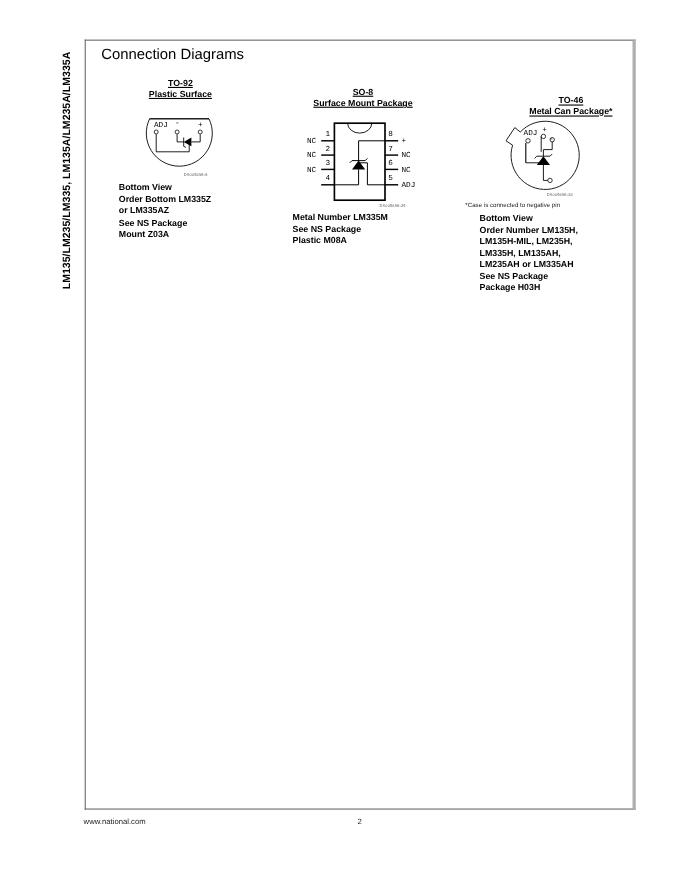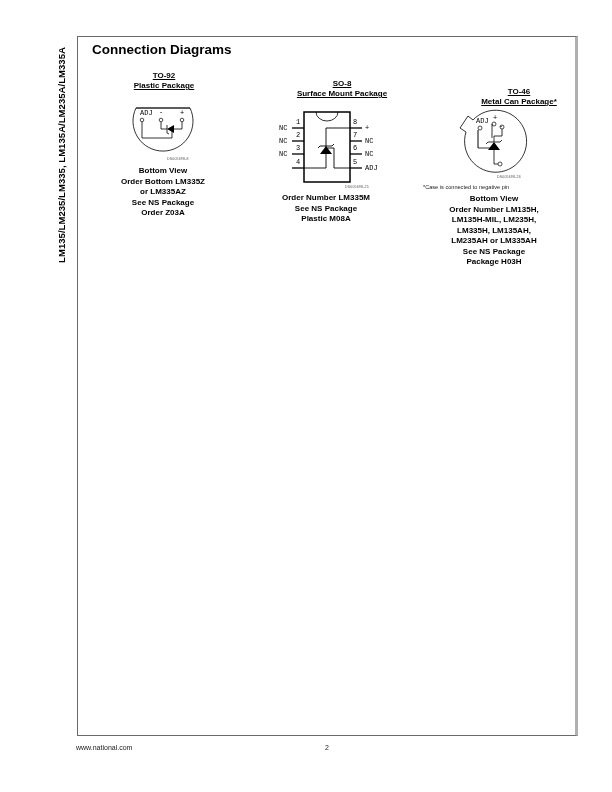--- a/index.html
+++ b/index.html
@@ -4,44 +4,44 @@
 <style>
   html, body { margin:0; padding:0; background:#ffffff; }
   body { width:612px; height:792px; position:relative; overflow:hidden;
          font-family:"Liberation Sans", sans-serif; color:#000; }
   .side-title { position:absolute; left:51px; top:30px; width:20px; height:250px; }
   .side-title span { position:absolute; left:50%; top:50%; white-space:nowrap;
          transform: translate(-50%,-50%) rotate(-90deg); font-weight:bold; font-size:9.6px; letter-spacing:0; }
   .frame { position:absolute; left:77px; top:36px; width:501px; height:700px;
            border-top:1px solid #6a6a6a; border-left:1px solid #6a6a6a;
            border-right:3px solid #b0b0b0; border-bottom:1px solid #6a6a6a; box-sizing:border-box; }
-  .section-title { position:absolute; left:92px; top:42px; font-size:13.5px; font-weight:bold; }
+  .section-title { position:absolute; left:92px; top:42px; font-size:13.5px; font-weight:normal; }
   .pkg { position:absolute; text-align:center; font-weight:bold; font-size:8px; line-height:10px;text-decoration:underline; }
-  .caption { position:absolute; text-align:center; font-weight:bold; font-size:8px; line-height:10.5px; }
+  .caption { position:absolute; text-align:left; font-weight:bold; font-size:8px; line-height:10.5px; }
   .note { position:absolute; font-size:5.6px; color:#222; }
   .code { position:absolute; font-size:3.5px; color:#555; letter-spacing:0.2px; }
   svg { position:absolute; overflow:visible; }
   .footer-left { position:absolute; left:76px; top:744px; font-size:7px; color:#222; }
   .footer-page { position:absolute; left:325px; top:744px; font-size:7px; color:#222; }
   .pinlab { font-family:"Liberation Mono", monospace; font-size:7px; }
 </style>
 </head>
 <body>
 
 <div class="side-title">
   <span>LM135/LM235/LM335, LM135A/LM235A/LM335A</span>
 </div>
 
 <div class="frame"></div>
 
 <div class="section-title">Connection Diagrams</div>
 
 <div class="pkg" style="left:118px; top:71px; width:92px;">
   <div>TO-92</div>
-  <div>Plastic Package</div>
+  <div>Plastic Surface</div>
 </div>
 <svg style="left:128px; top:96px;" width="70" height="60" viewBox="0 0 70 60">
   <path d="M 8 12 A 30 30 0 1 0 62 12 Z" fill="none" stroke="#000" stroke-width="0.8"></path>
   <line x1="8" y1="12" x2="62" y2="12" stroke="#000" stroke-width="0.8"></line>
   <text x="12" y="19" class="pinlab" font-size="5">ADJ</text>
   <circle cx="14" cy="24" r="1.8" fill="none" stroke="#000" stroke-width="0.7"></circle>
   <text x="31" y="18" class="pinlab" font-size="6">-</text>
   <circle cx="33" cy="24" r="1.8" fill="none" stroke="#000" stroke-width="0.7"></circle>
   <text x="52" y="19" class="pinlab" font-size="5">+</text>
   <circle cx="54" cy="24" r="1.8" fill="none" stroke="#000" stroke-width="0.7"></circle>
@@ -50,24 +50,24 @@
   <polyline points="54,26 54,33 46,33" fill="none" stroke="#000" stroke-width="0.8"></polyline>
   <polygon points="39,33 46,29 46,37" fill="#000"></polygon>
   <polyline points="39,29 39,37 41,38" fill="none" stroke="#000" stroke-width="0.8"></polyline>
 </svg>
 <div class="code" style="left:167px; top:157px;">DS005698-8</div>
 <div class="caption" style="left:108px; top:166px; width:110px;">
   <div>Bottom View</div>
   <div>Order Bottom LM335Z</div>
   <div>or LM335AZ</div>
   <div>See NS Package</div>
-  <div>Order Z03A</div>
+  <div>Mount Z03A</div>
 </div>
 
-<div class="pkg" style="left:286px; top:79px; width:112px;text-align:center;">
+<div class="pkg" style="left:274px; top:79px; width:112px;text-align:center;">
   <div>SO-8</div>
   <div>Surface Mount Package</div>
 </div>
 <svg style="left:276px; top:110px;" width="105" height="76" viewBox="0 0 105 76">
   <rect x="28" y="2" width="46" height="70" fill="none" stroke="#000" stroke-width="1.5"></rect>
   <path d="M 40 2 A 11 9 0 0 0 62 2" fill="none" stroke="#000" stroke-width="0.8"></path>
 
   <line x1="16" y1="18" x2="28" y2="18" stroke="#000" stroke-width="1.3"></line>
   <line x1="16" y1="31" x2="28" y2="31" stroke="#000" stroke-width="1.3"></line>
   <line x1="16" y1="44" x2="28" y2="44" stroke="#000" stroke-width="1.3"></line>
@@ -94,21 +94,21 @@
   <text x="89" y="60" class="pinlab">ADJ</text>
 
   <polyline points="74,18 50,18 50,37" fill="none" stroke="#000" stroke-width="0.9"></polyline>
   <polyline points="28,58 50,58 50,44" fill="none" stroke="#000" stroke-width="0.9"></polyline>
   <polyline points="50,38 58,38 58,58 74,58" fill="none" stroke="#000" stroke-width="0.9"></polyline>
   <polygon points="44,44 56,44 50,36" fill="#000"></polygon>
   <polyline points="42,38 44,36 56,36 58,34" fill="none" stroke="#000" stroke-width="0.9"></polyline>
 </svg>
 <div class="code" style="left:345px; top:185px;">DS005698-25</div>
 <div class="caption" style="left:266px; top:193px; width:120px;">
-  <div>Order Number LM335M</div>
+  <div>Metal Number LM335M</div>
   <div>See NS Package</div>
   <div>Plastic M08A</div>
 </div>
 
 <div class="pkg" style="left:464px; top:87px; width:110px;">
   <div>TO-46</div>
   <div>Metal Can Package*</div>
 </div>
 <svg style="left:456px; top:108px;" width="80" height="70" viewBox="0 0 80 70">
   <path d="M 17 12 L 12 8 L 4 20 L 10 24 A 31 31 0 1 0 17 12" fill="none" stroke="#000" stroke-width="0.8"></path>

